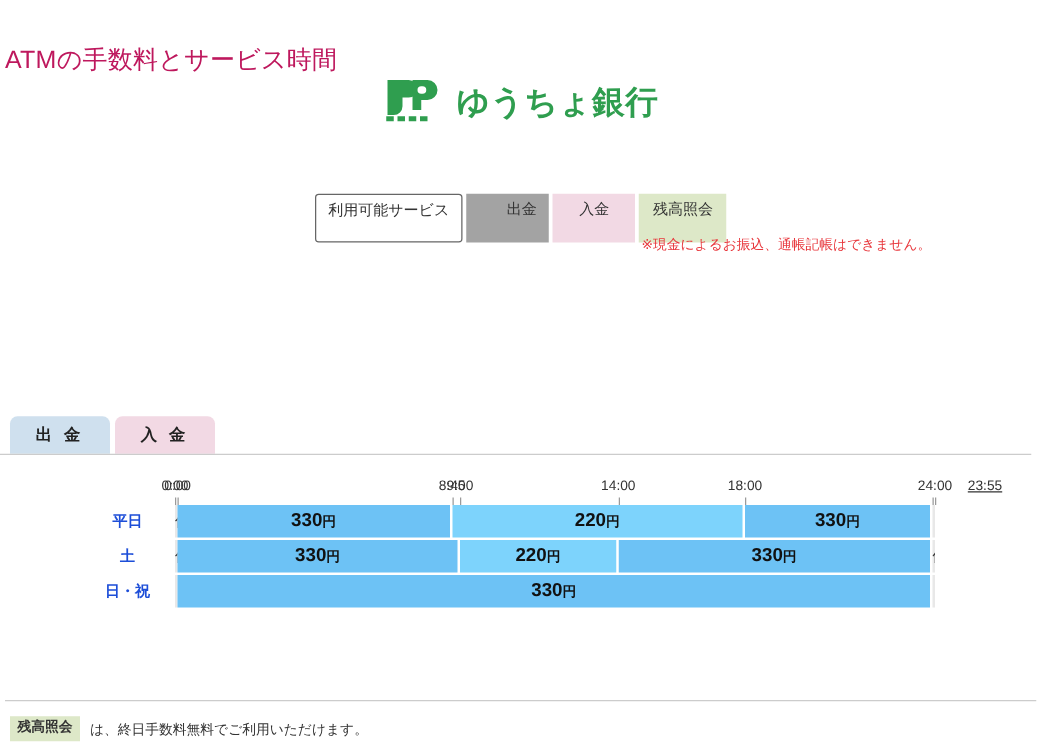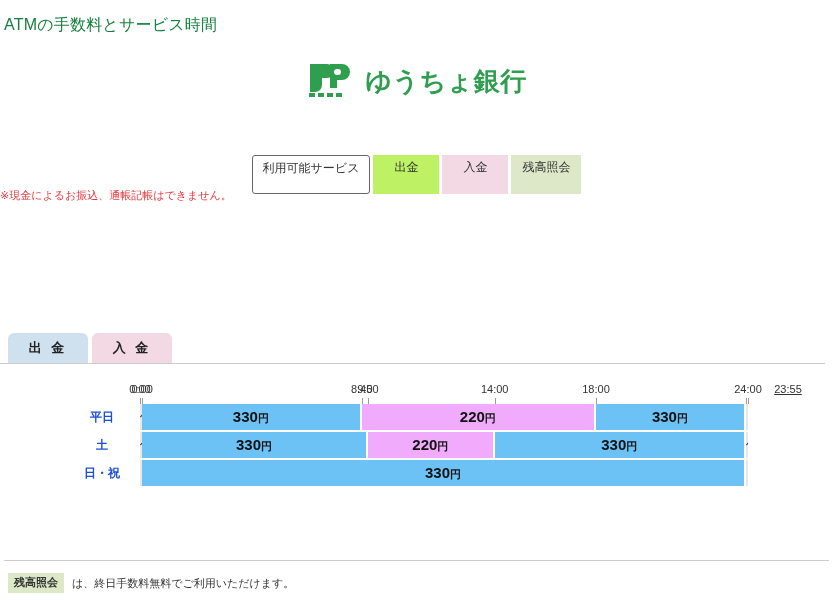--- a/index.html
+++ b/index.html
@@ -13,24 +13,24 @@
     font-family: "Liberation Sans", "DejaVu Sans", sans-serif;
     color: #333333;
     overflow: hidden;
     position: relative;
   }
 
   
   .page-title {
     position: absolute;
     left: 4px;
-    top: 4px;
-    font-size: 16px;
+    top: 21px;
+    font-size: 20px;
     font-weight: 400;
-    color: #15803d;
+    color: #be185d;
     letter-spacing: 0.2px;
     white-space: nowrap;
   }
 
   
   .brand {
     position: absolute;
     left: 0;
     top: 62px;
     width: 833px;
@@ -74,30 +74,30 @@
     color: #333333;
     box-sizing: border-box;
   }
   .chip-outline {
     border: 1px solid #666666;
     border-radius: 3px;
     background: #ffffff;
     min-width: 110px;
     font-weight: 400;
   }
-  .chip-withdraw { background: #bef264; min-width: 66px; }
+  .chip-withdraw { background: #a3a3a3; min-width: 66px; text-align: right; }
   .chip-deposit  { background: #f2d9e4; min-width: 66px; }
   .chip-balance  { background: #dde8c8; min-width: 70px; }
 
   .service-note {
     position: absolute;
     top: 188px;
     left: 0;
     width: 745px;
-    text-align: left;
+    text-align: right;
     font-size: 11px;
     color: #e8383d;
     white-space: nowrap;
   }
 
   
   .tab-strip {
     position: absolute;
     left: 0;
     top: 331px;
@@ -188,21 +188,21 @@
     overflow: hidden;
   }
   .seg .yen { font-size: 11px; font-weight: bold; }
   .seg-closed {
     background: #e8e8e8;
     font-size: 12px;
     font-weight: 400;
     color: #333333;
   }
   .seg-330 { background: #6dc2f5; }
-  .seg-220 { background: #f0abfc; }
+  .seg-220 { background: #7dd3fc; }
 
   
   .footer-rule {
     position: absolute;
     left: 4px;
     top: 560px;
     width: 825px;
     height: 1px;
     background: #cccccc;
   }

